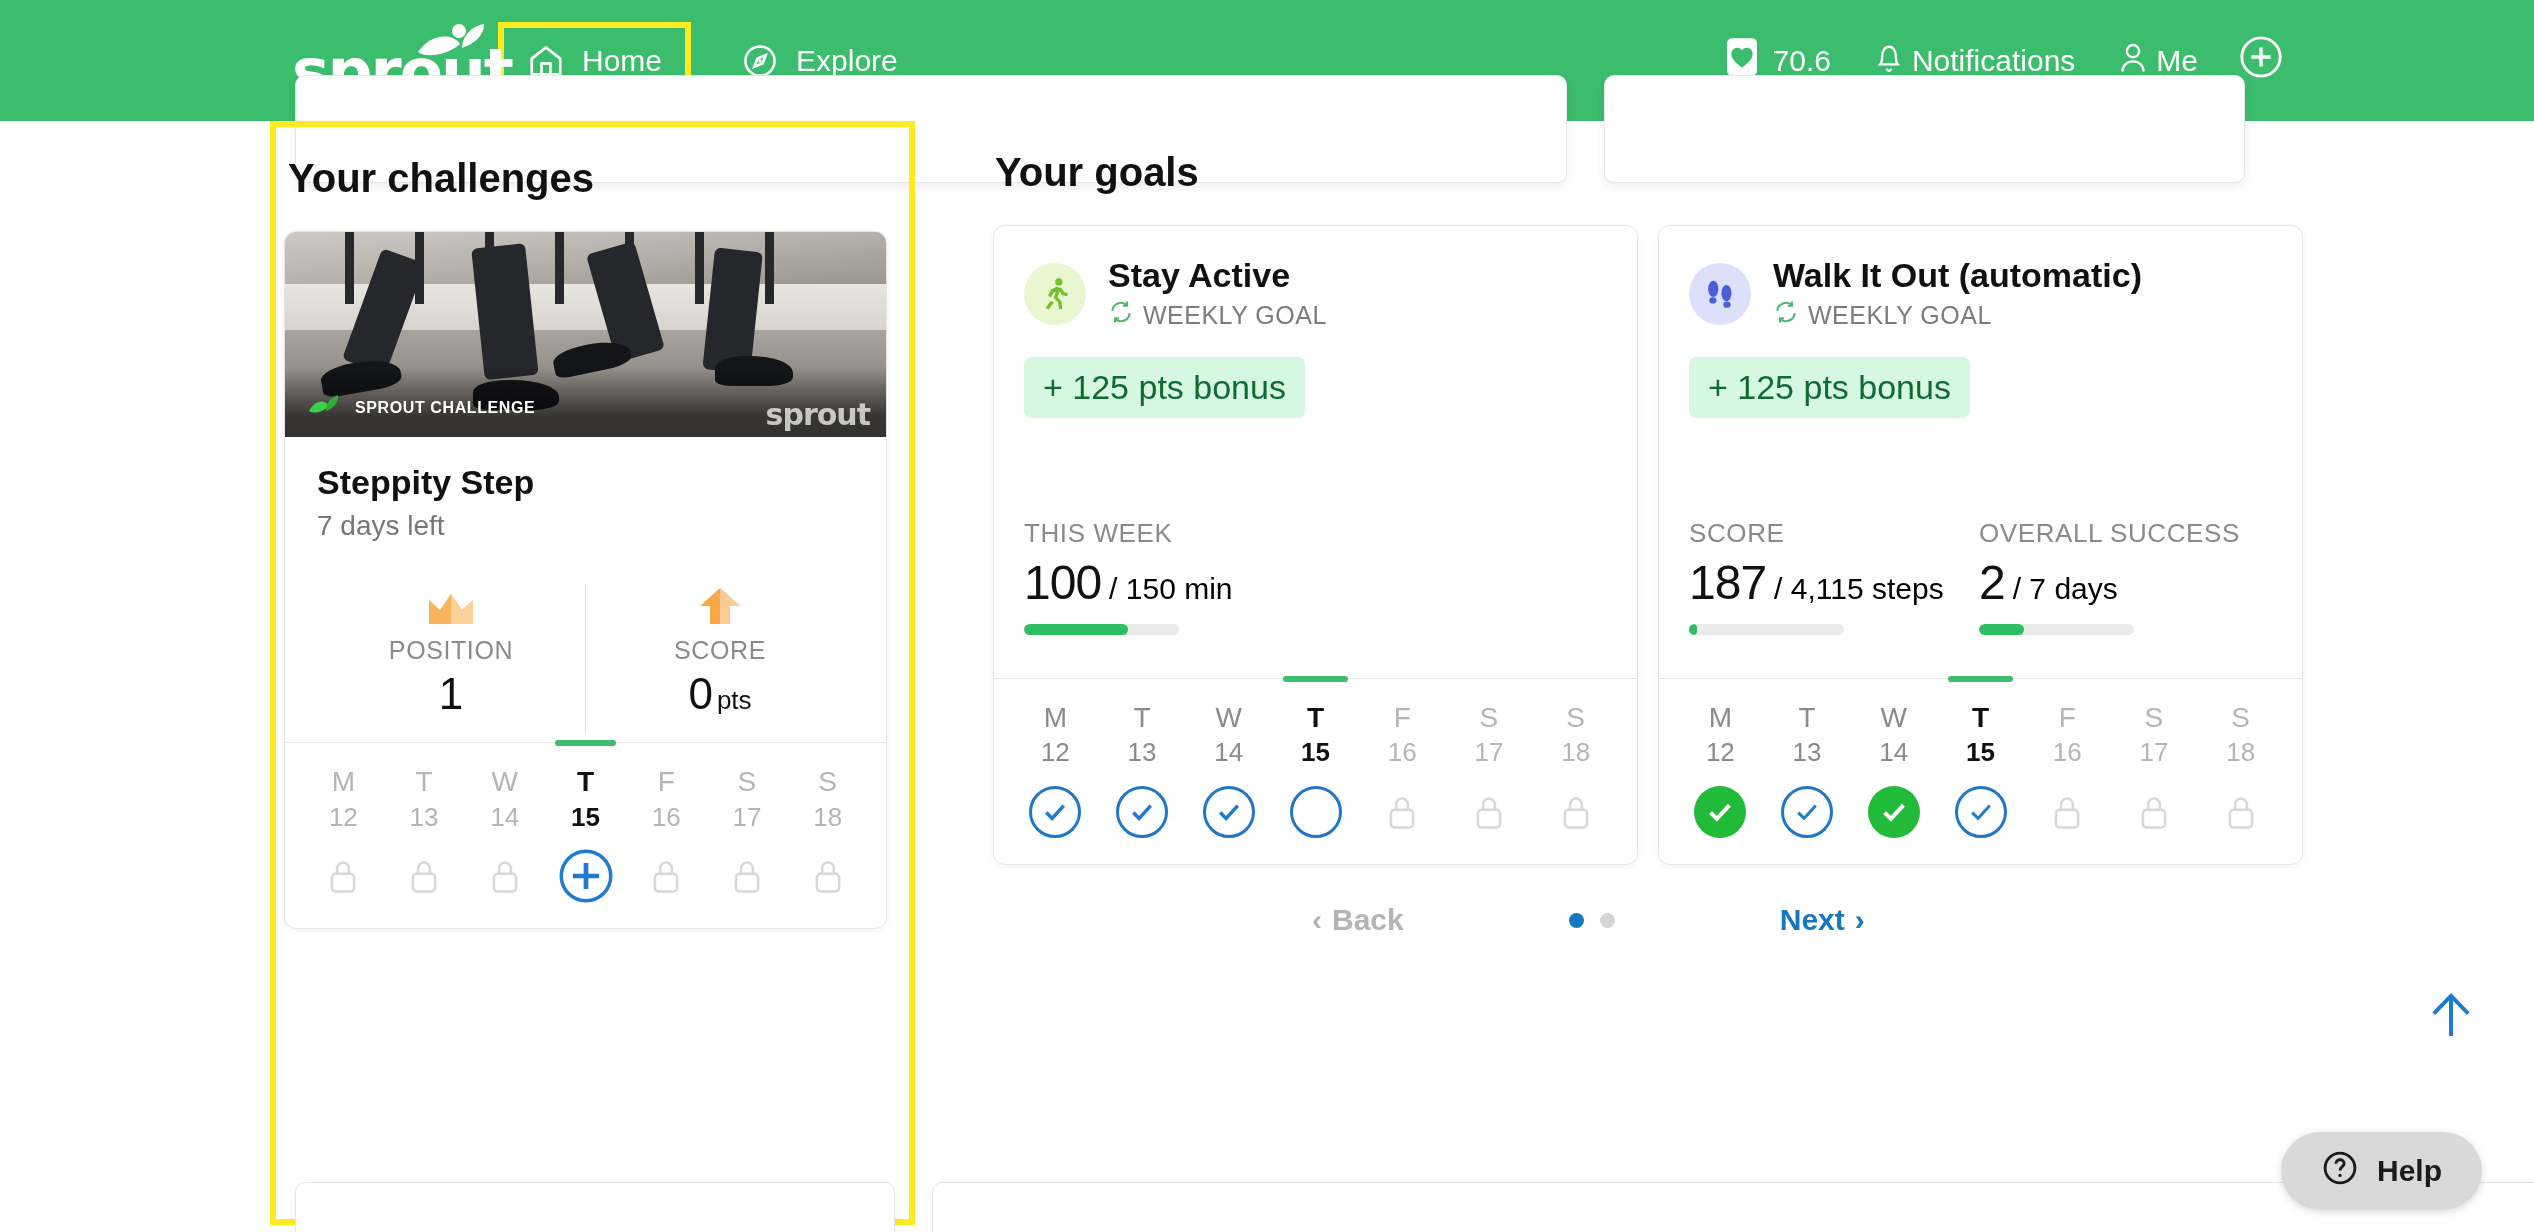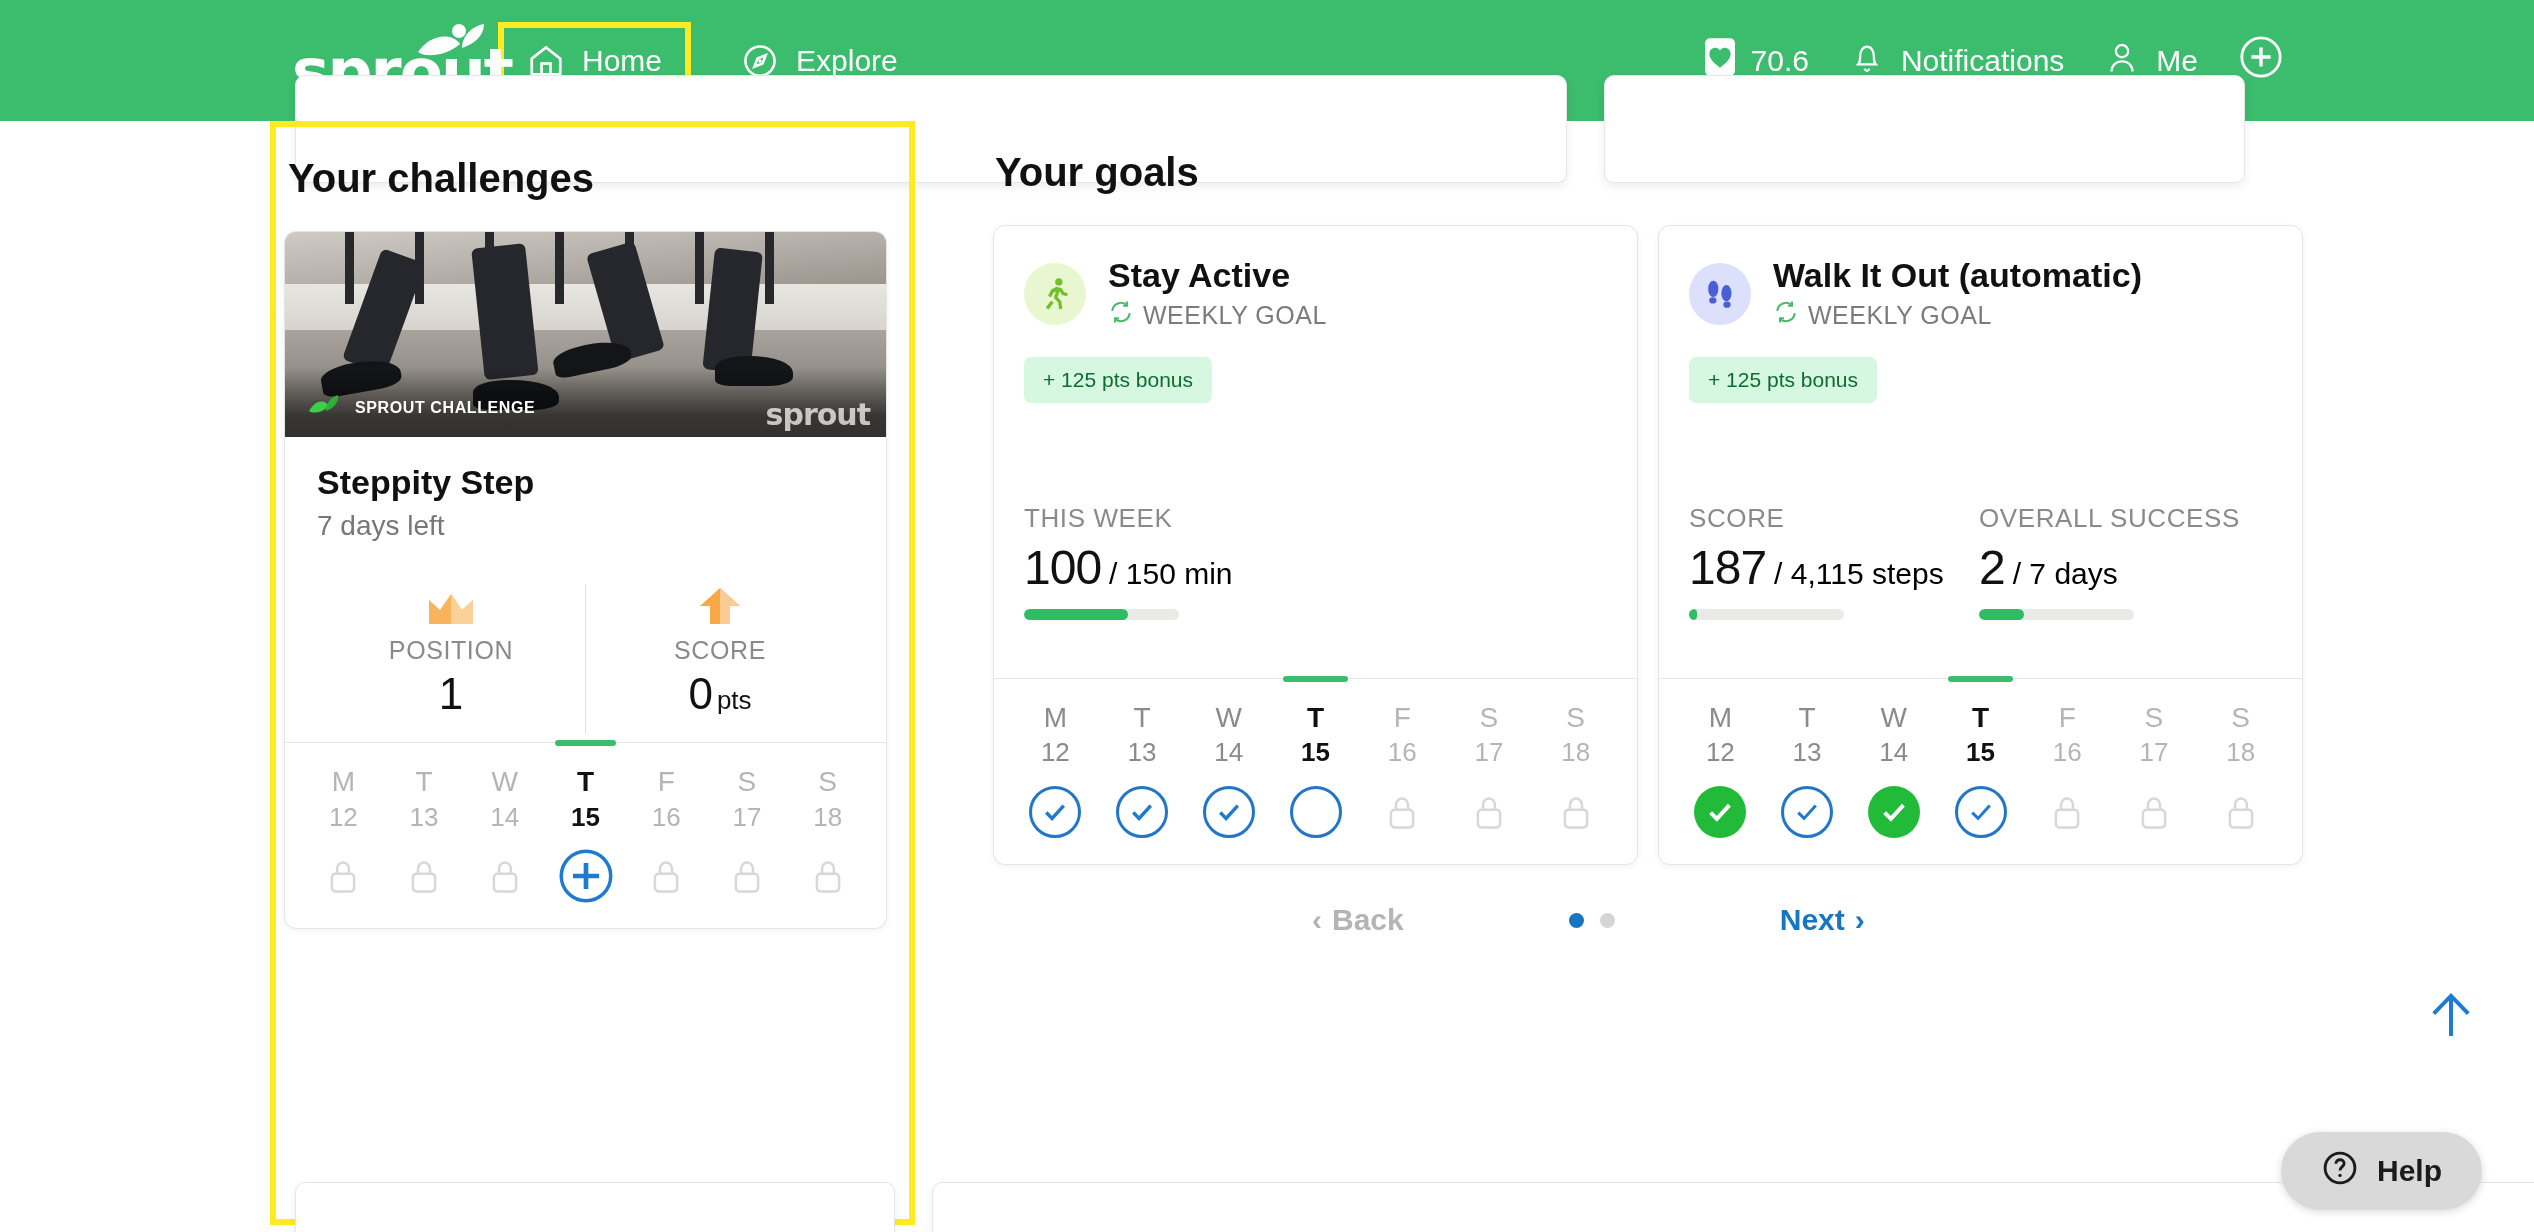--- a/index.html
+++ b/index.html
@@ -45,21 +45,21 @@
   }
   .nav-item.explore { margin-left: 28px; }
   .nav-icon { display: flex; align-items: center; justify-content: center; }
 
   .header-right {
     margin-left: auto; margin-right: 230px;
     display: flex; align-items: center; gap: 0;
     height: 100%;
   }
   .hr-item {
-    display: flex; align-items: center; gap: 16px;
+    display: flex; align-items: center; gap: 5px;
     color: #fff; font-size: 30px; font-weight: 500;
     padding: 0 20px; cursor: pointer; white-space: nowrap;
   }
   .hr-item.points { gap: 14px; }
 
   
   .page {
     position: absolute; top: 121px; left: 0;
     width: 2534px; height: 1111px;
     background: #ffffff;
@@ -232,21 +232,21 @@
     flex-shrink: 0;
   }
   .goal-title { font-size: 34px; font-weight: bold; color: #111; line-height: 1.15; }
   .goal-kind {
     display: flex; align-items: center; gap: 9px;
     font-size: 25px; color: #7b7b7b; letter-spacing: 0.5px; margin-top: 4px;
   }
   .goal-bonus {
     display: inline-block; margin-top: 26px;
     background: #d6f8e0; color: #0f6b32;
-    font-size: 21px; padding: 11px 19px; border-radius: 7px;
+    font-size: 34px; padding: 11px 19px; border-radius: 7px;
   }
   .goal-metrics { display: flex; margin-top: 100px; }
   .metric { width: 290px; }
   .metric-label { font-size: 26px; color: #8a8a8a; letter-spacing: 0.6px; }
   .metric-value { margin-top: 6px; display: flex; align-items: baseline; }
   .metric-num { font-size: 48px; color: #111; font-weight: 400; letter-spacing: -1px; }
   .metric-den { font-size: 30px; color: #000000; margin-left: 8px; }
   .bar {
     margin-top: 14px; width: 155px; height: 11px;
     background: #eceae8; border-radius: 6px; overflow: hidden;

